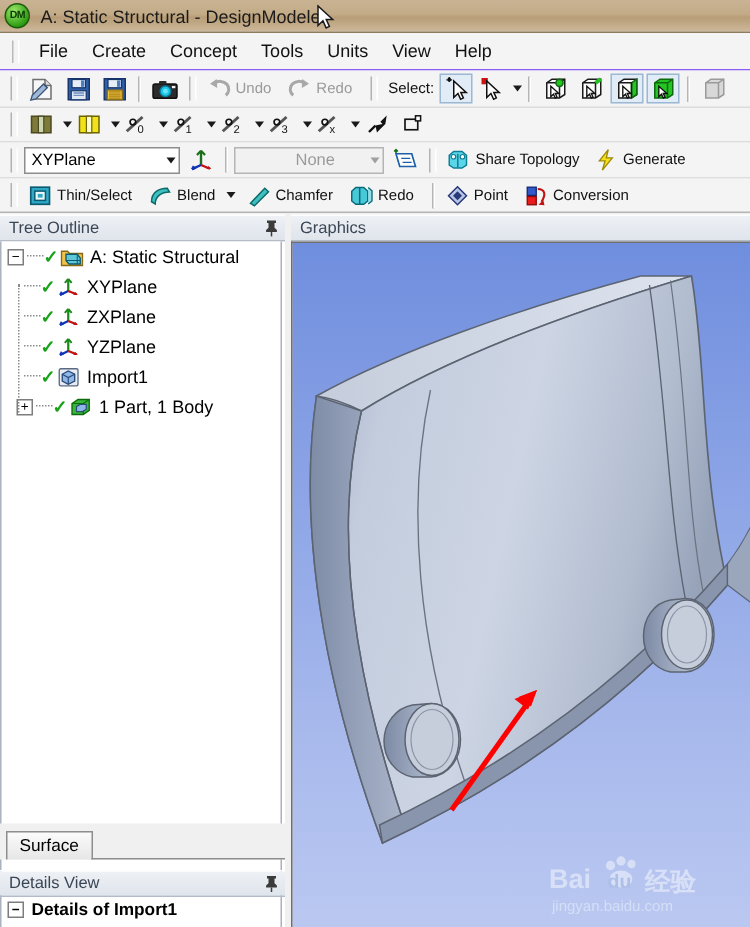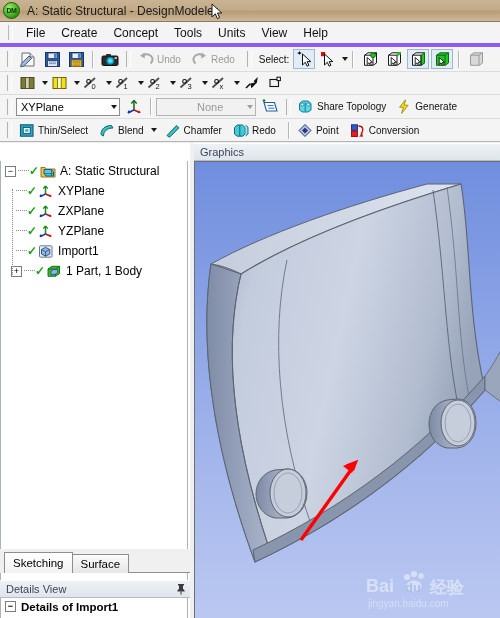--- a/index.html
+++ b/index.html
@@ -25,21 +25,21 @@
     border:1px solid #1b5c0a;
     display:flex;align-items:center;justify-content:center;
     font-size:7px;font-weight:bold;color:#063b02;letter-spacing:-0.5px;
     font-family:"Liberation Sans",sans-serif;flex:none;
   }
   .title-text{margin-left:7px;font-size:12px;color:#1b1b1b;white-space:nowrap;}
   .cursor-arrow{position:absolute;left:211px;top:3px;}
 
   
   .menubar{
-    height:25px;background:#f4f4f4;border-bottom:4px solid #8b5cf6;
+    height:25px;background:#f4f4f4;border-bottom:1px solid #8b5cf6;
     display:flex;align-items:center;padding-left:4px;box-sizing:border-box;
   }
   .menubar .grip{width:3px;height:15px;border-left:1px solid #b9b9b9;border-right:1px solid #fff;margin-right:5px;}
   .menuitem{padding:3px 8px;font-size:12px;color:#111;white-space:nowrap;}
 
   
   .tbrow{
     background:#f4f4f4;border-bottom:1px solid #dcdcdc;
     display:flex;align-items:center;box-sizing:border-box;padding-left:3px;
     overflow:hidden;white-space:nowrap;
@@ -473,20 +473,29 @@
         <path d="M9 13.5 L12.2 10.3 L13 13.8 Z" fill="#c21111"></path>
       </svg>
       <span class="tlabel">Conversion</span>
     </div>
   </div>
 
   <div class="main">
 
     <div class="leftpane">
 
+      <div class="panelhdr">
+        <span>Tree Outline</span>
+        <span>
+          <svg width="10" height="12" viewBox="0 0 10 12">
+            <path d="M2 1h6v1.6H7v3.2l1.6 1.6v1.2H1.4V7.4L3 5.8V2.6H2Z" fill="#3b3b3b"></path>
+            <path d="M5 8.6v3" stroke="#3b3b3b" stroke-width="1"></path>
+          </svg>
+        </span>
+      </div>
 
       <div class="treebox">
         <div class="vdots"></div>
 
         <div class="trow" style="padding-left:4px;">
           <div class="exp">−</div>
           <div class="dots"></div>
           <span class="chk">✓</span>
           <span class="ticon">
             <svg width="16" height="15" viewBox="0 0 16 15">
@@ -569,23 +578,20 @@
               <path d="M2 5 L9.5 5 L9.5 12.3 M9.5 5 L13.5 2.3" fill="none" stroke="#0d6b0d" stroke-width="0.8"></path>
               <path d="M5 7 L7.5 5.6 L11.5 5.6 L11.5 8.8 L9 10.4 L5 10.4 Z" fill="#8fb8e8" stroke="#2a4a78" stroke-width="0.8"></path>
             </svg>
           </span>
           <span class="tlabeltxt">1 Part, 1 Body</span>
         </div>
       </div>
 
       <div class="tabs">
         <div style="width:4px;"></div>
-        <div class="tab active">
-          <span>Sketching</span>
-        </div>
         <div class="tab">
           <span>Surface</span>
         </div>
         <div class="tabfill"></div>
       </div>
 
       <div class="panelhdr detailshdr">
         <span>Details View</span>
         <span>
           <svg width="10" height="12" viewBox="0 0 10 12">

